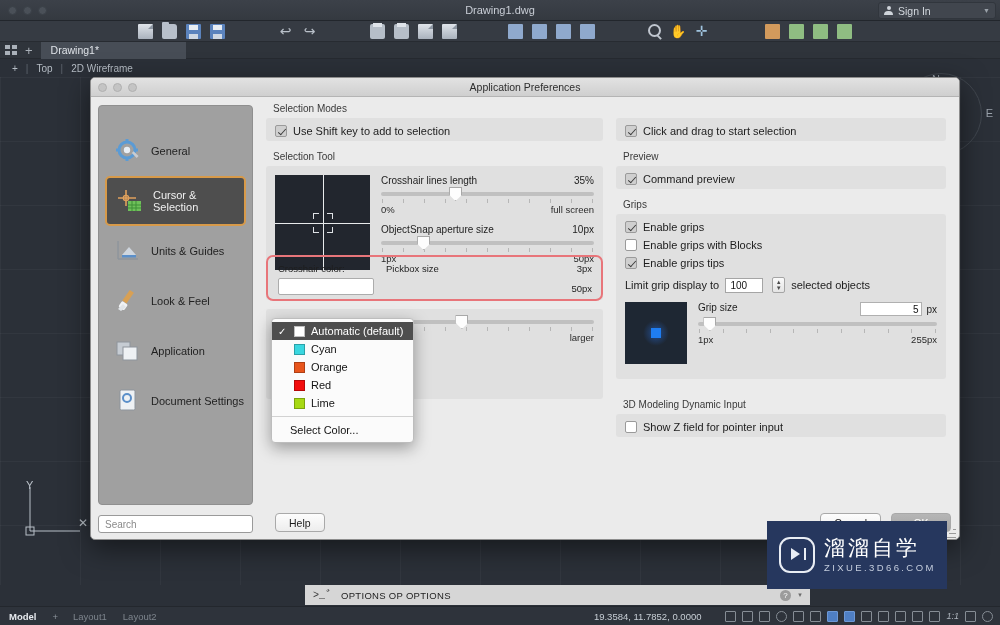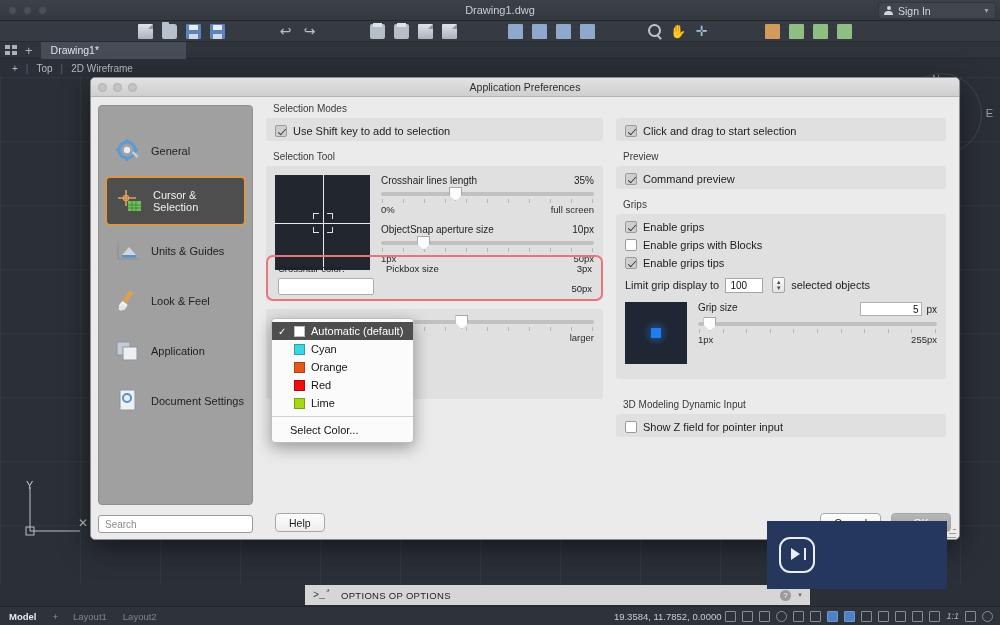--- a/index.html
+++ b/index.html
@@ -117,21 +117,21 @@
 
   
   .statusbar {
     position:absolute; left:0; bottom:0; width:1000px; height:19px;
     background:#2e333b; border-top:1px solid #23272d;
     display:flex; align-items:center; font-size:9.5px; color:#aeb5bd;
   }
   .st-model { padding:0 9px; color:#e6eaee; font-weight:bold; font-size:9.5px; }
   .st-plus { padding:0 7px; color:#8f969e; }
   .st-layout { padding:0 8px; color:#7d848c; }
-  .st-coords { margin-left:auto; padding-right:4px; color:#c7ced5; font-size:9.5px; }
+  .st-coords { margin-left:auto; padding-right:24px; color:#c7ced5; font-size:9.5px; }
   .st-icons { display:flex; align-items:center; gap:6px; padding-right:7px; }
   .sti { width:11px; height:11px; border:1px solid #868d95; border-radius:1px; display:block; }
   .sti.on { background:#4f7fc4; border-color:#6d98d6; }
   .sti.round { border-radius:50%; }
   .sti.none { border:none; color:#aeb5bd; font-size:9px; line-height:11px; width:auto; }
 
   
   .dlg {
     position:absolute; left:90px; top:77px; width:870px; height:463px;
     background:#ebebeb; border:1px solid #8d8d8d; border-radius:5px;
@@ -757,15 +757,19 @@
         <i style="bottom:4px; width:7px;"></i>
         <i style="bottom:8px; width:3px;"></i>
       </div>
     </div>
   </div>
 
   <div class="wm">
     <span class="wm-logo">
         <span class="bar"></span>
       </span>
+    <span>
+      <span class="wm-cn" style="display:block;">溜溜自学</span>
+      <span class="wm-en" style="display:block;">ZIXUE.3D66.COM</span>
+    </span>
   </div>
 
 </div>
 
 </body></html>

